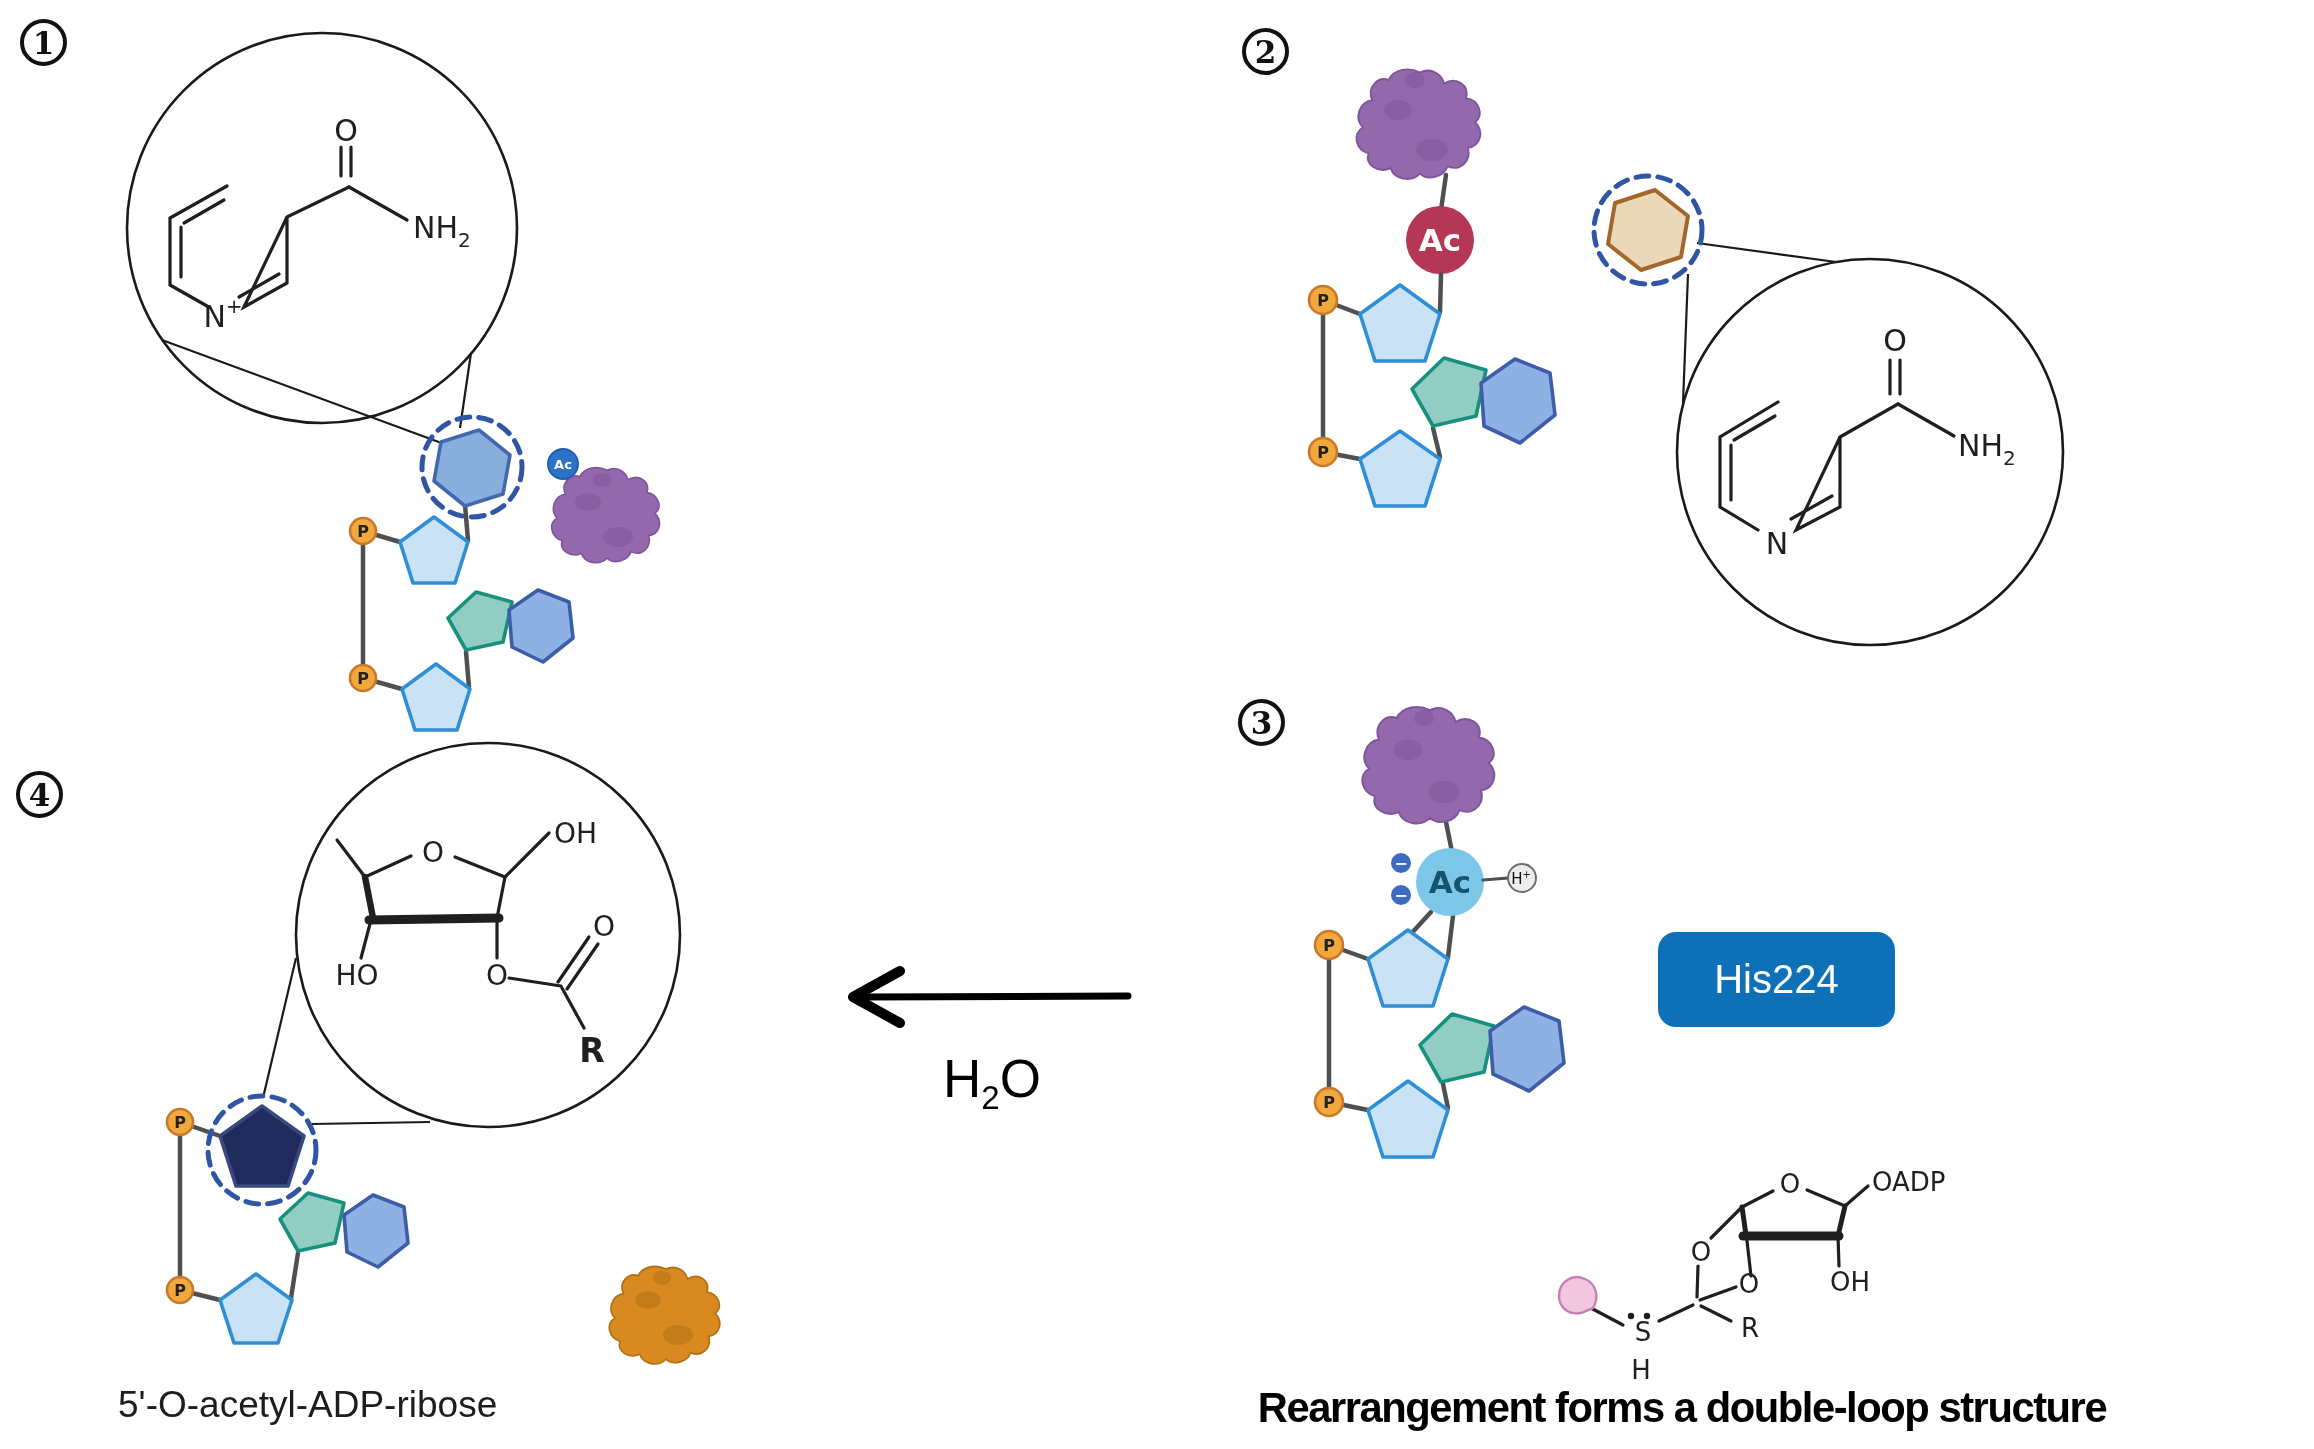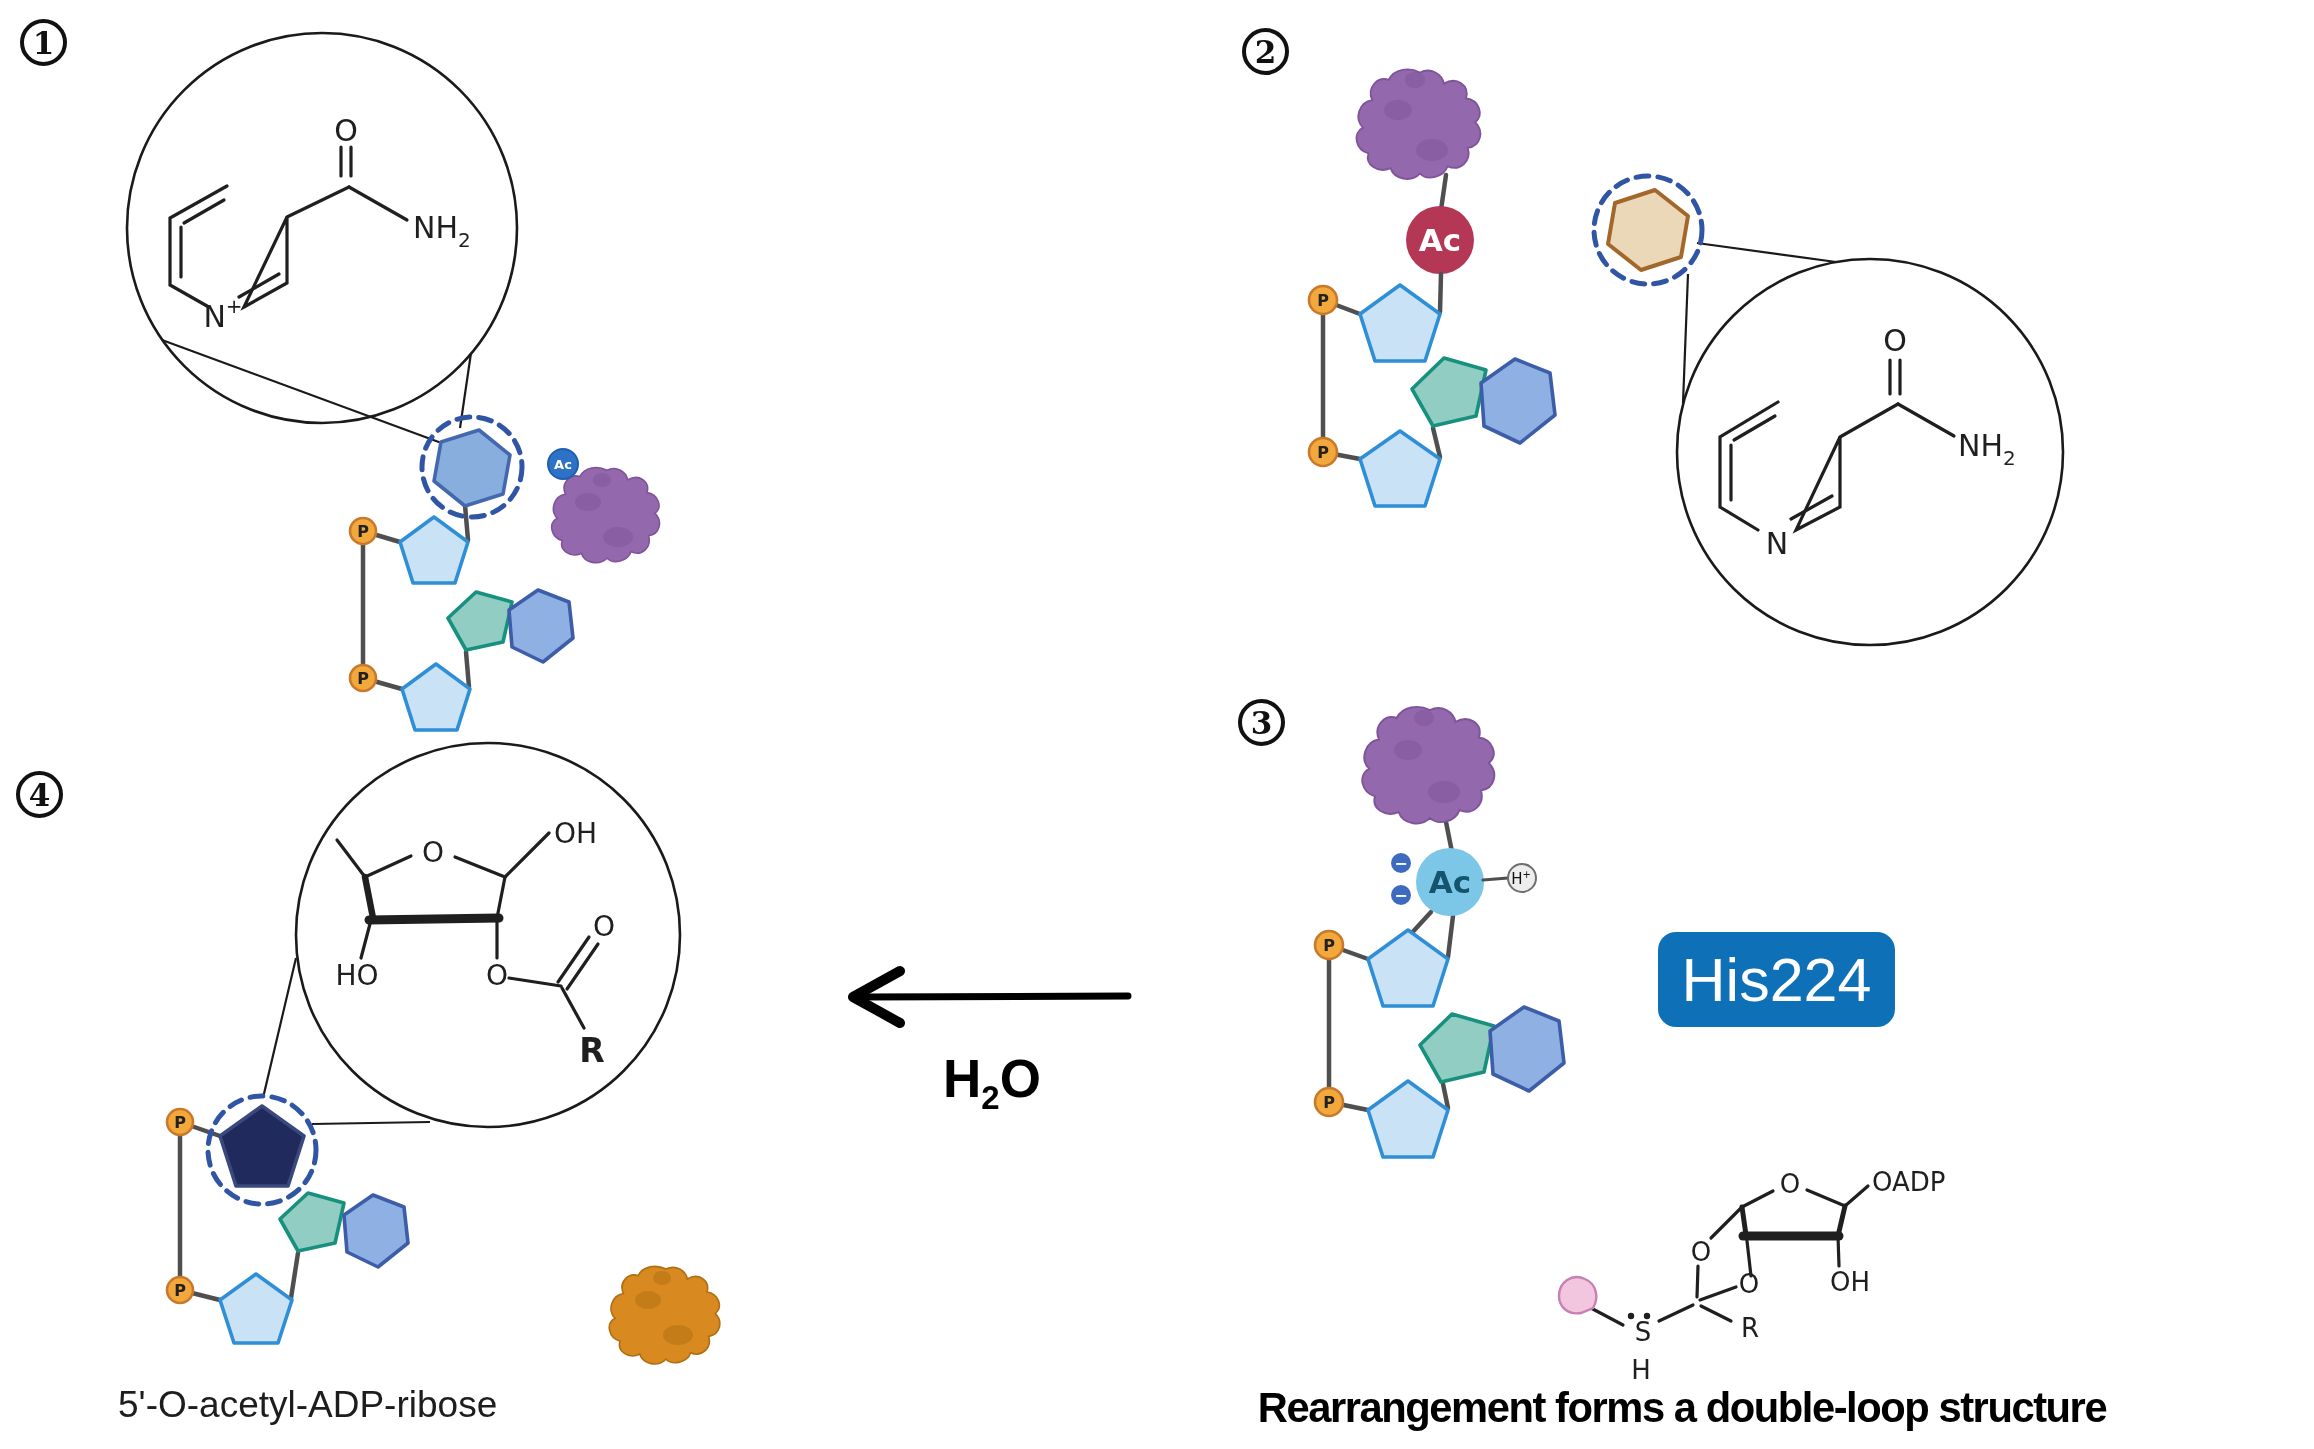--- a/index.html
+++ b/index.html
@@ -7,28 +7,28 @@
   .stage{position:absolute;left:0;top:0;width:2314px;height:1449px}
   svg{position:absolute;left:0;top:0}
 
   
   .numbadge{position:absolute;width:47px;height:47px;box-sizing:border-box;border:4px solid #111;
     border-radius:50%;display:flex;align-items:center;justify-content:center;
     font-family:"DejaVu Serif",serif;font-size:31px;font-weight:600;color:#111;background:#fff}
 
   
   .his{position:absolute;left:1658px;top:932px;width:237px;height:95px;background:var(--his-blue);
-    border-radius:18px;color:#fff;display:flex;align-items:center;justify-content:center;font-size:61px}
+    border-radius:18px;color:#fff;display:flex;align-items:center;justify-content:center;font-size:40px}
 
   .cap{position:absolute;color:#1d1d1d;white-space:nowrap}
   #cap-adp{left:118px;top:1384px;font-size:37px}
   #cap-deacet{left:518px;top:1198px;font-size:36px}
   #cap-rearr{left:1222px;top:1383px;width:920px;text-align:center;font-size:43px;font-weight:bold;
     letter-spacing:-1.5px;transform:scaleX(.97);transform-origin:center;color:#000}
-  #h2o{position:absolute;left:943px;top:1048px;font-size:53px;font-weight:bold;color:#000}
+  #h2o{position:absolute;left:943px;top:1048px;font-size:53px;font-weight:normal;color:#000}
   #h2o sub{font-size:33px}
 
   
   text{font-family:"DejaVu Sans",sans-serif;fill:#1f1f1f;text-anchor:middle}
   .t30{font-size:30px}.t28{font-size:28px}.t26{font-size:26px}
   .ts{font-size:20px}
   .start{text-anchor:start}.tb{font-weight:bold}
   .ptxt{font-size:16px;font-weight:bold;fill:#222}
   .actxt-s{font-size:13px;font-weight:bold;fill:#fff}
   .actxt{font-size:31px;font-weight:bold;fill:#fff}

